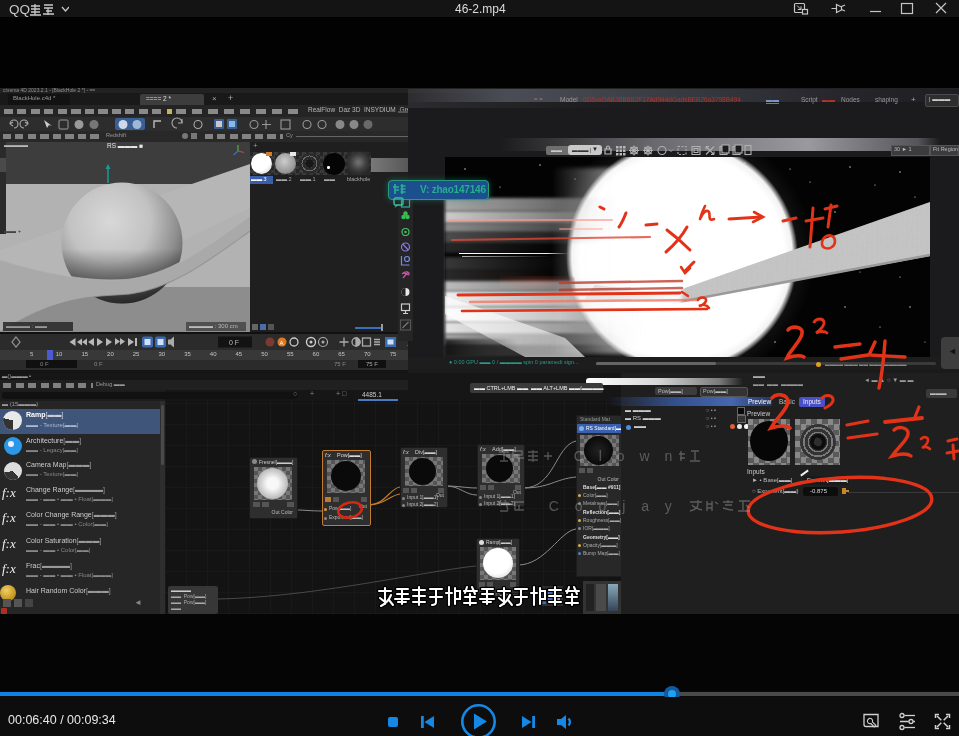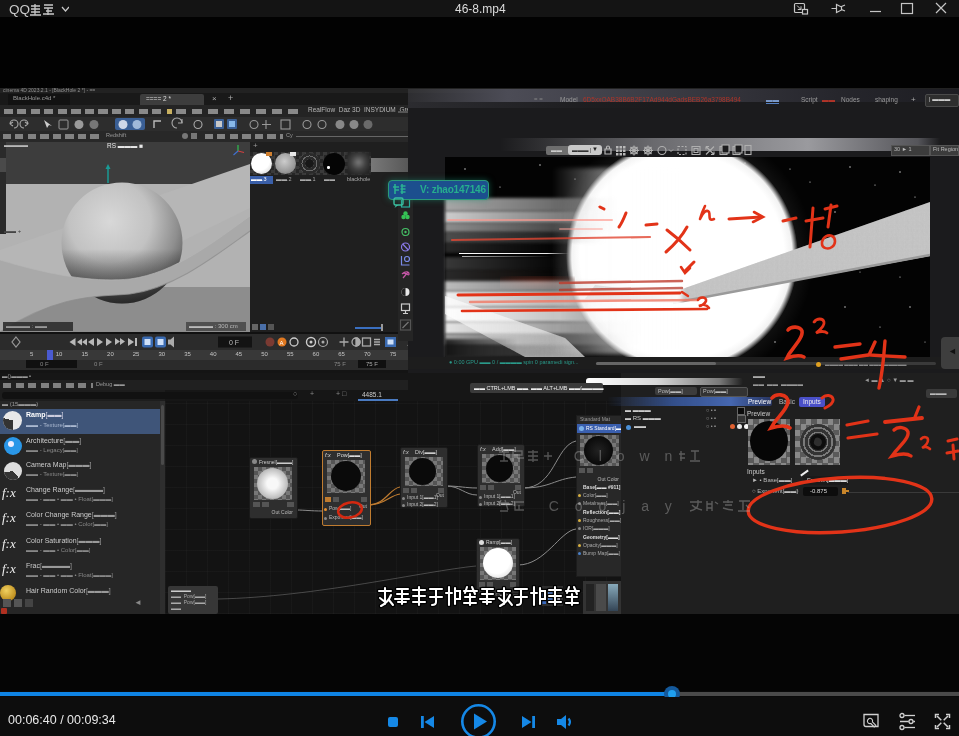--- a/index.html
+++ b/index.html
@@ -12,21 +12,21 @@
 
 <div class="a" style="left:0;top:0;width:959px;height:17px;background:#141414;"></div>
 <div class="t" style="left:9px;top:2px;font-size:13.5px;color:#c9c9c9;">QQ</div>
 <svg class="a" style="left:29px;top:3px" width="40" height="13" viewBox="0 0 40 13">
       <g stroke="#c9c9c9" stroke-width="1.3" fill="none">
         <path d="M2 3h9M2 6h9M2 9h9M6 1v11M1 12h11"></path>
         <path d="M15 2h9M15 5h9M17 8h6M14 11h11M19 5v7"></path>
         <path d="M33 4l3.5 4 3.5-4" stroke-width="1.2"></path>
       </g>
     </svg>
-<div class="t" style="left:455px;top:2px;font-size:12px;color:#dcdcdc;">46-8.mp4</div>
+<div class="t" style="left:455px;top:2px;font-size:12px;color:#dcdcdc;">46-2.mp4</div>
 <svg class="a" style="left:780px;top:0;" width="179" height="18" viewBox="0 0 179 18">
  <g stroke="#c5c5c5" stroke-width="1.2" fill="none">
   <rect x="14.5" y="3.5" width="10" height="9" rx="1"></rect>
   <path d="M17 5.5l4 4M21 9.5v-3.2M21 9.5h-3.2" stroke-width="1"></path>
   <rect x="22.5" y="9.5" width="5" height="4.5" fill="#141414"></rect>
   <path d="M51.5 8.5h5M56.5 4.5v8l5-2.5v-3zM61.5 6.5l3.5-1.5M61.5 9.5l3.5 1.5"></path>
   <path d="M90 11.5h11"></path>
   <rect x="121.5" y="3.5" width="11" height="10"></rect>
   <path d="M156 3l10 10M166 3l-10 10"></path>
  </g>

